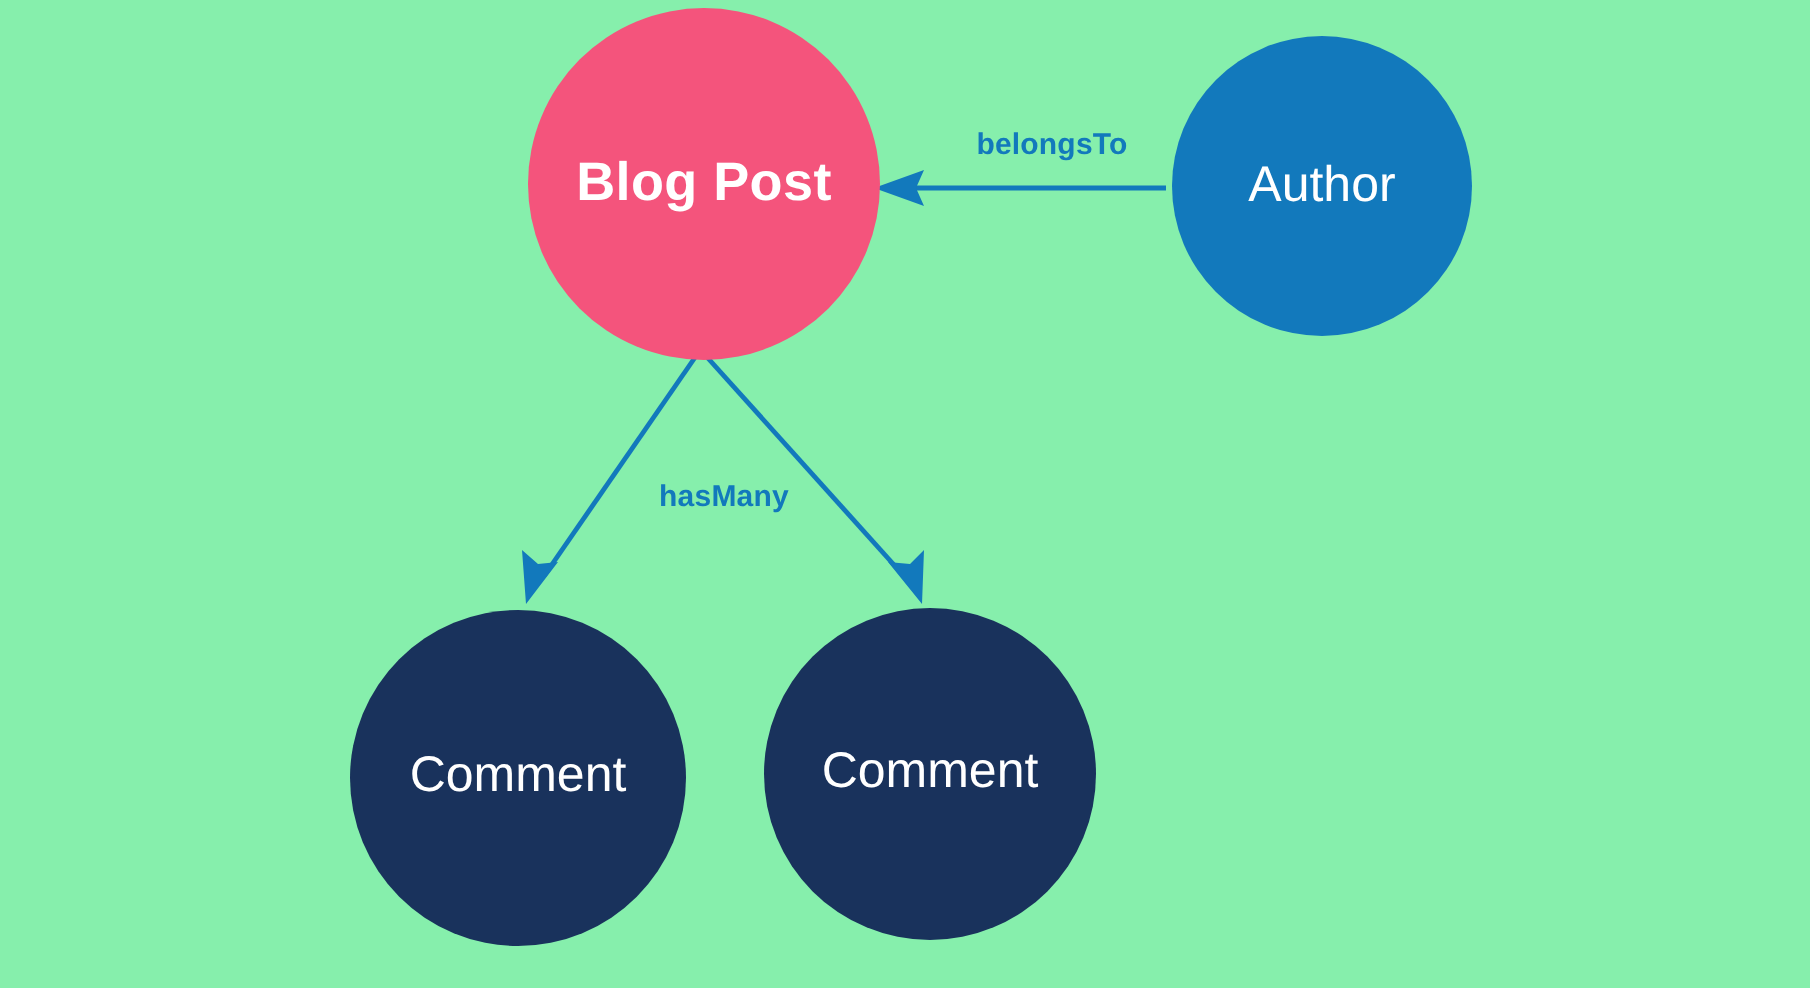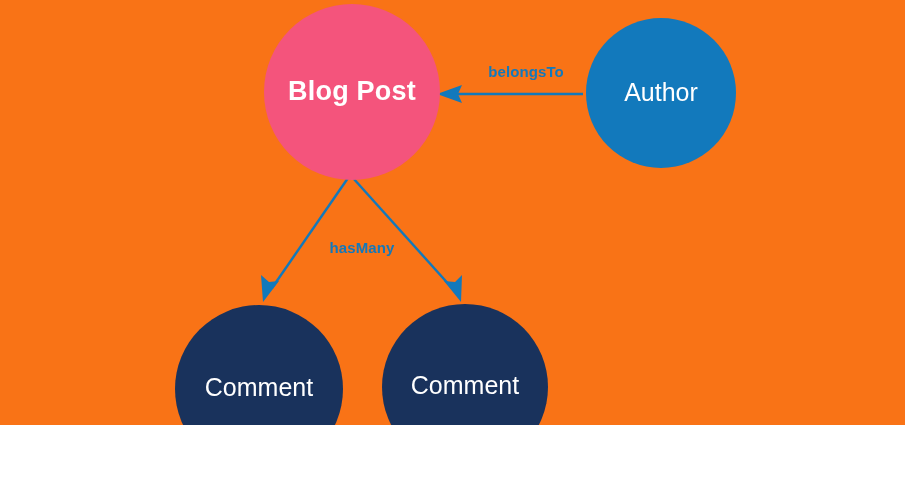--- a/index.html
+++ b/index.html
@@ -3,22 +3,22 @@
 <meta charset="utf-8">
 <style>
   html, body {
     margin: 0;
     padding: 0;
     background: #ffffff;
   }
   #diagram-canvas {
     position: relative;
     width: 905px;
-    height: 425px;
-    background: #f97316;
+    height: 494px;
+    background: #86efac;
     overflow: hidden;
     font-family: "Liberation Sans", sans-serif;
     text-align: right;
   }
   #diagram-svg {
     position: absolute;
     top: 0;
     left: 0;
     width: 905px;
     height: 494px;

